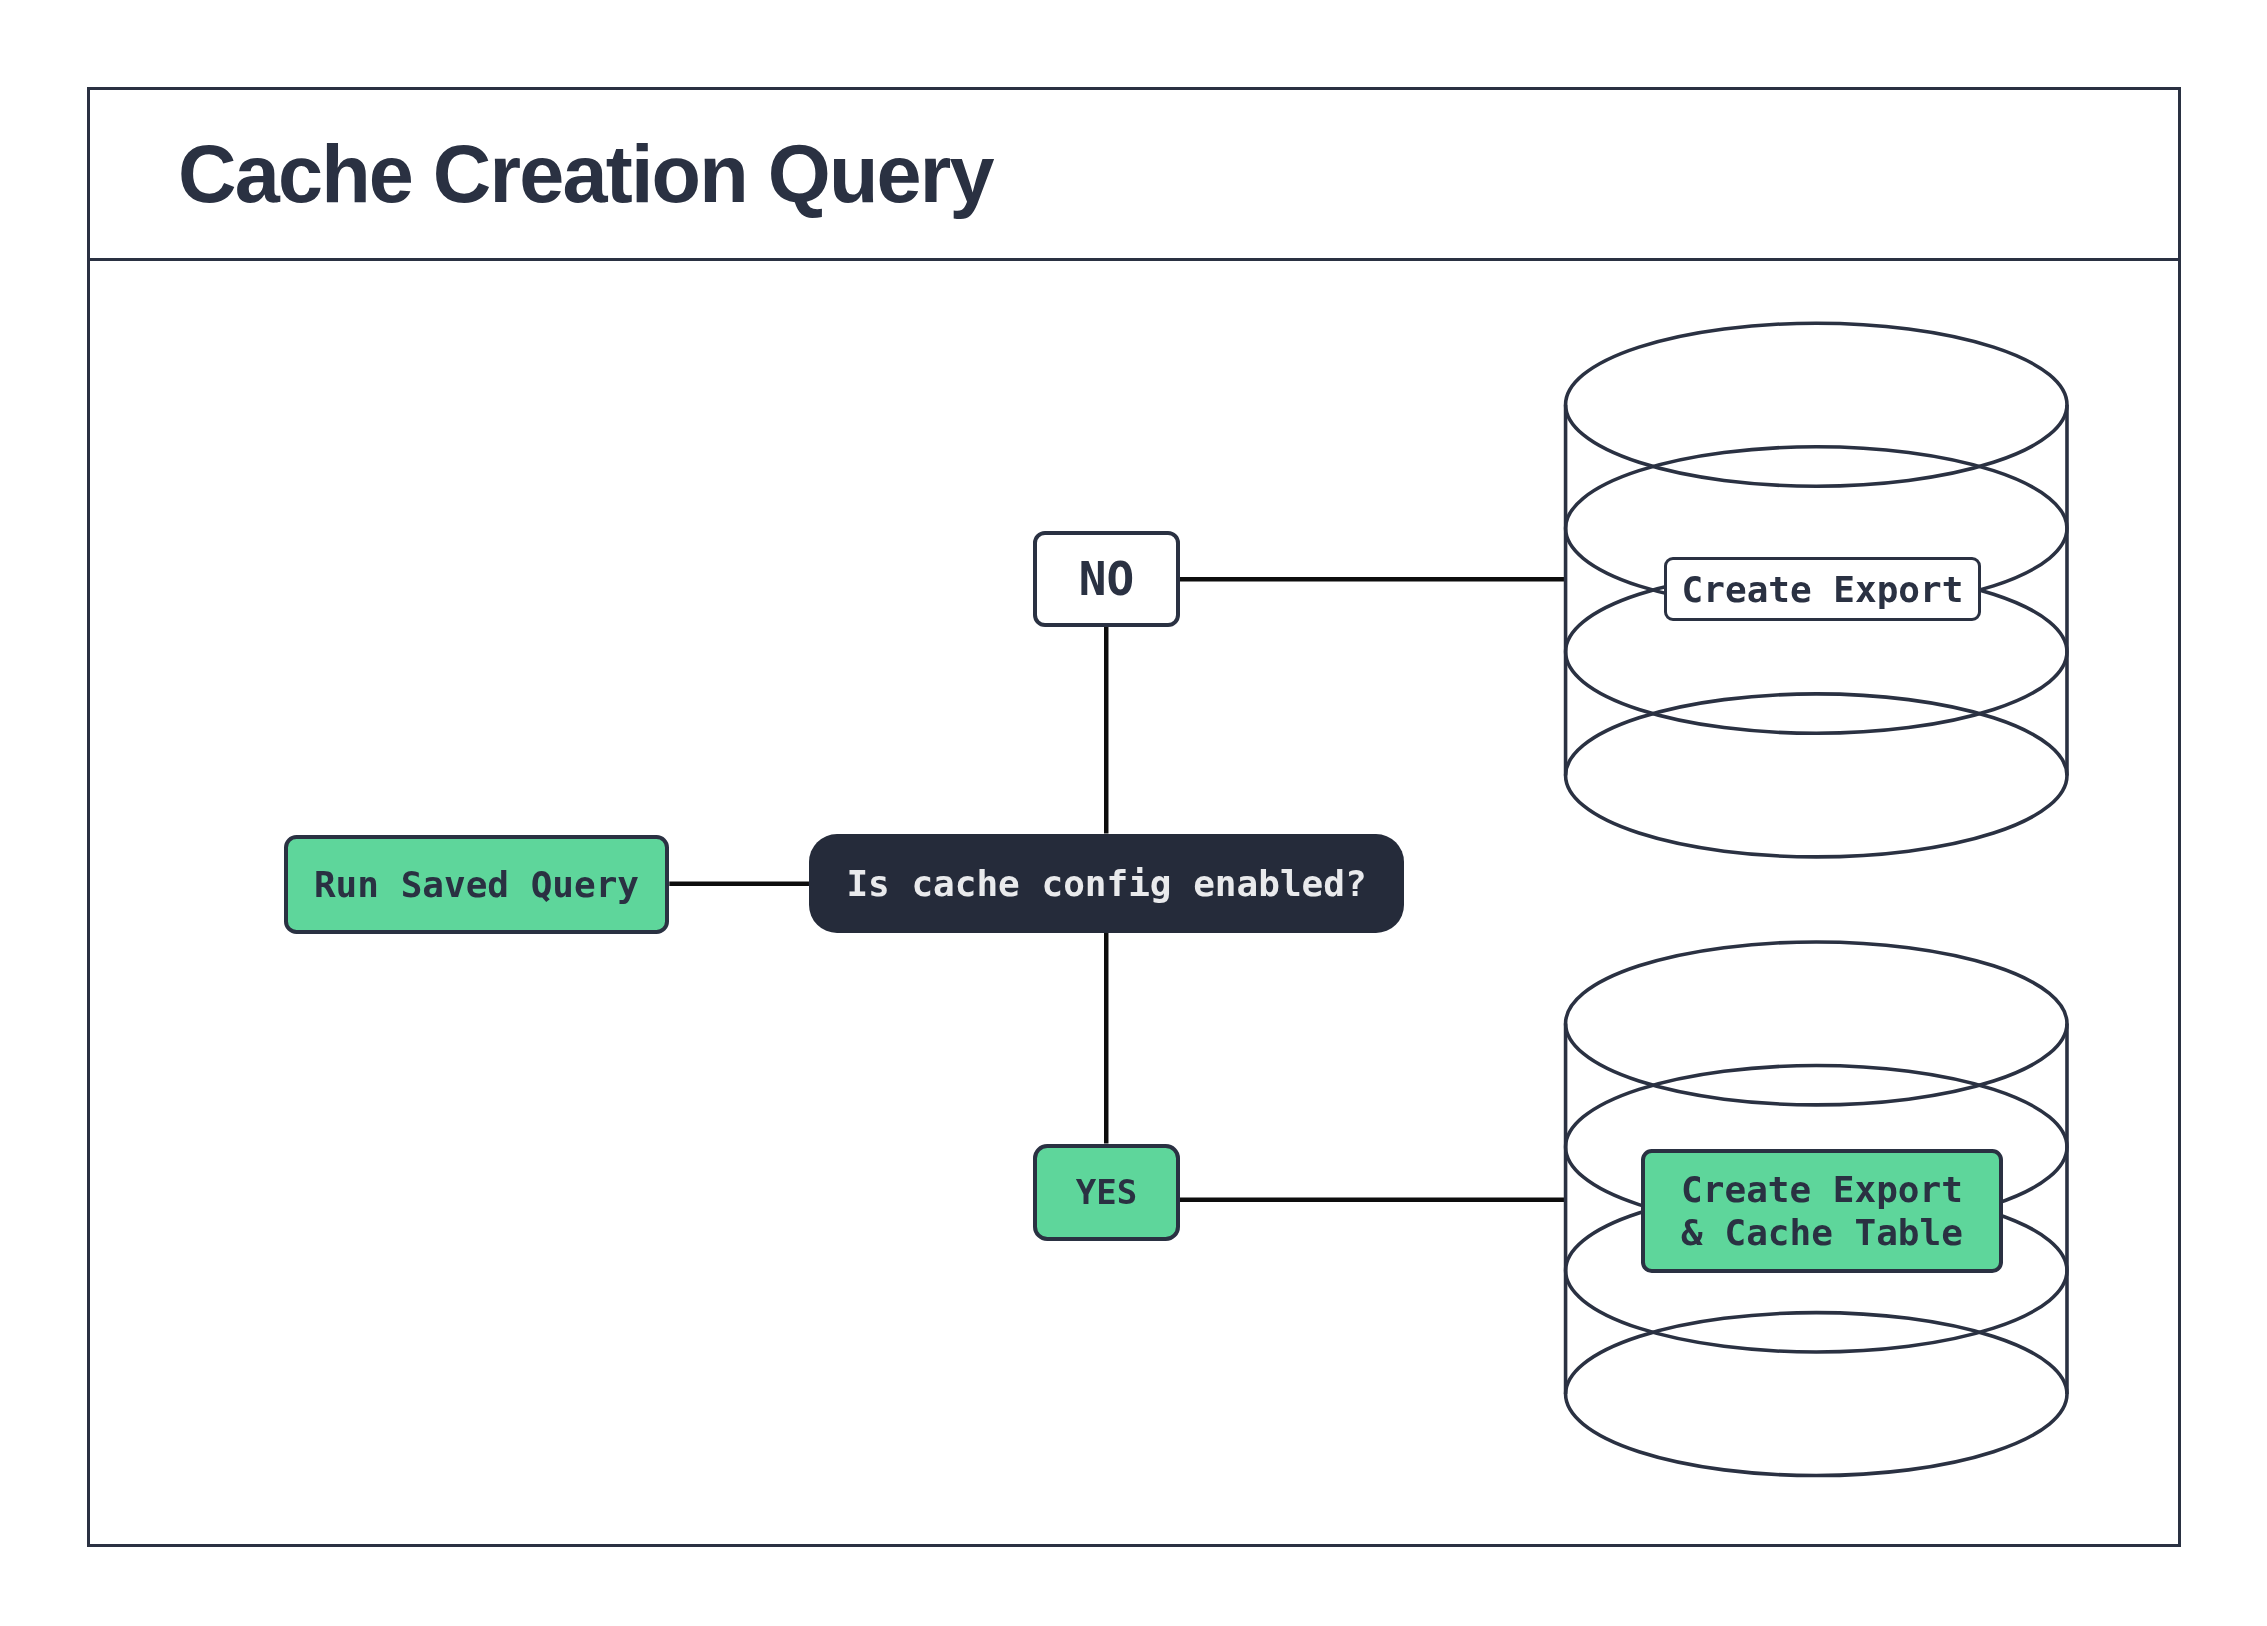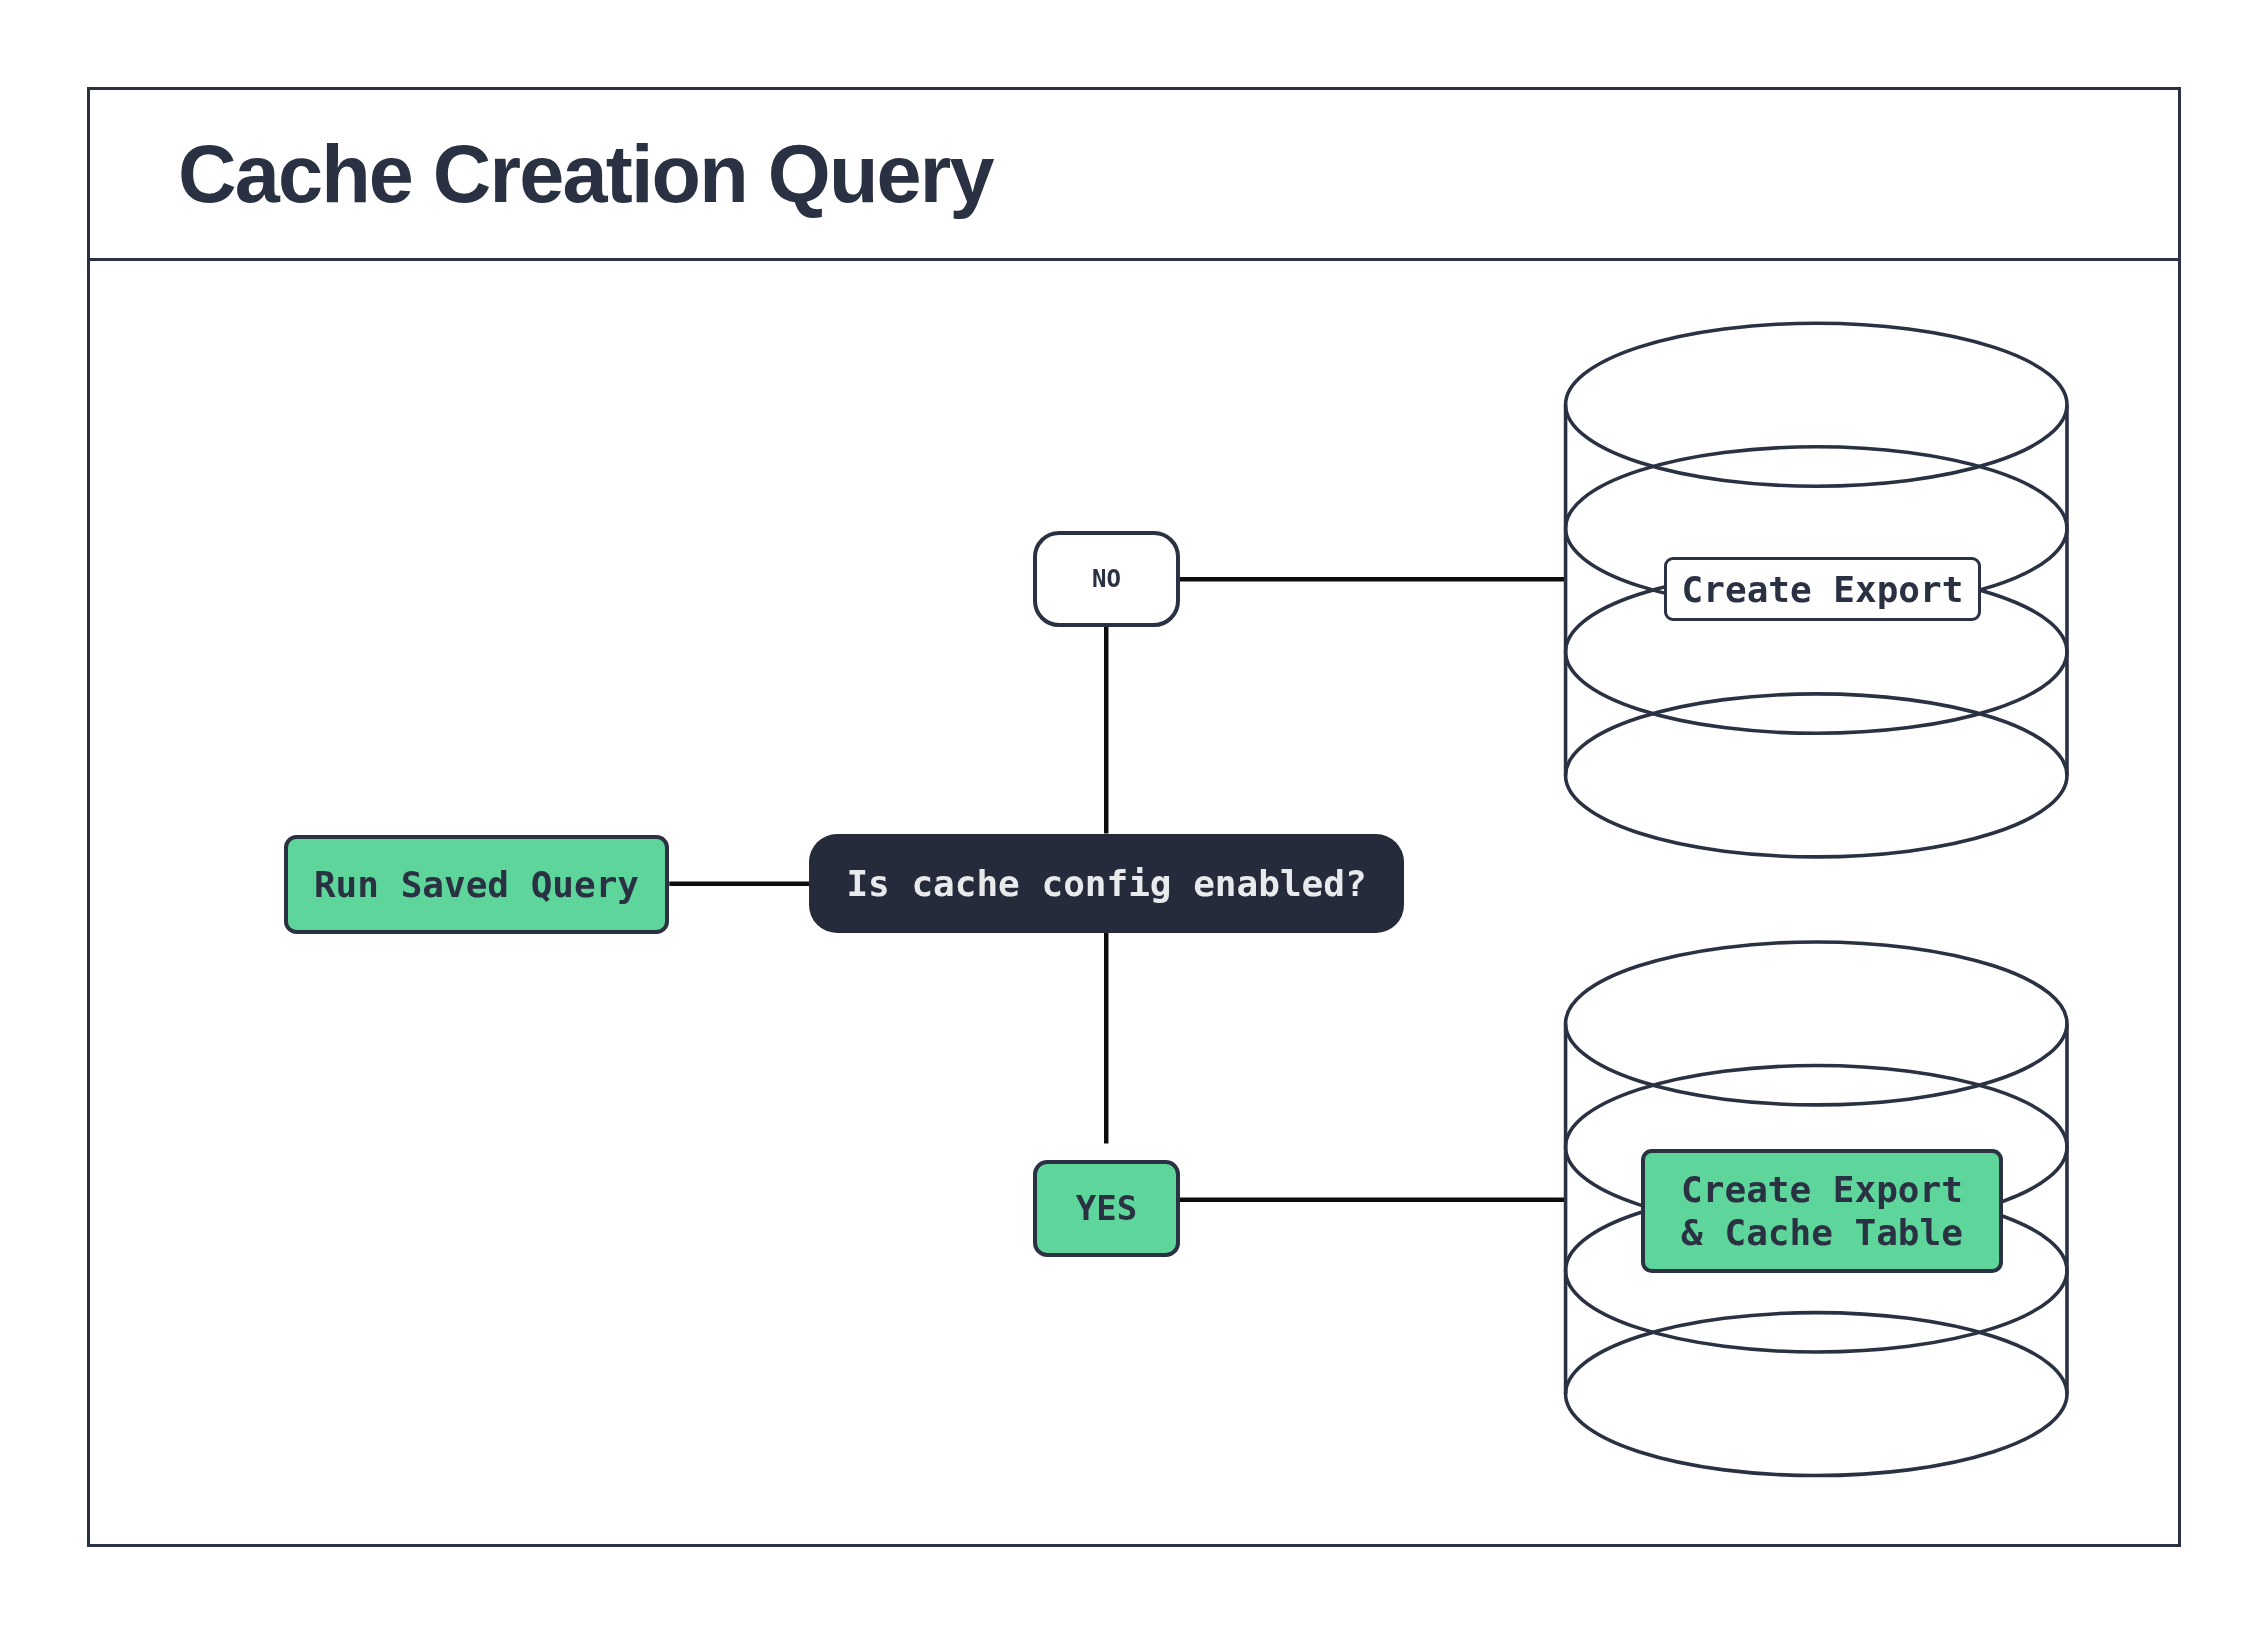--- a/index.html
+++ b/index.html
@@ -65,29 +65,29 @@
   .node-decision{
     left:809px;top:834px;width:595px;height:99px;
     background:var(--dark_fill);
     border-radius:28px;
     color:var(--text_light);
   }
   .node-no{
     left:1033px;top:531px;width:147px;height:96px;
     background:var(--bg);
     border:4.5px solid var(--ink);
-    border-radius:26px;
-    font-weight:bold;font-size:24px;
+    border-radius:12px;
+    font-weight:bold;font-size:46px;
   }
   .node-yes{
     left:1033px;top:1144px;width:147px;height:97px;
     background:var(--green);
     border:4.5px solid var(--ink);
     border-radius:14.3px;
-    font-weight:bold;font-size:34px;margin-top:16px;
+    font-weight:bold;font-size:34px;
   }
   .db-label-plain{
     left:1664px;top:557px;width:317px;height:64px;
     background:var(--bg);
     border:3.6px solid var(--ink);
     border-radius:9px;
   }
   .db-label-green{
     left:1641px;top:1149px;width:362px;height:124px;
     background:var(--green);

